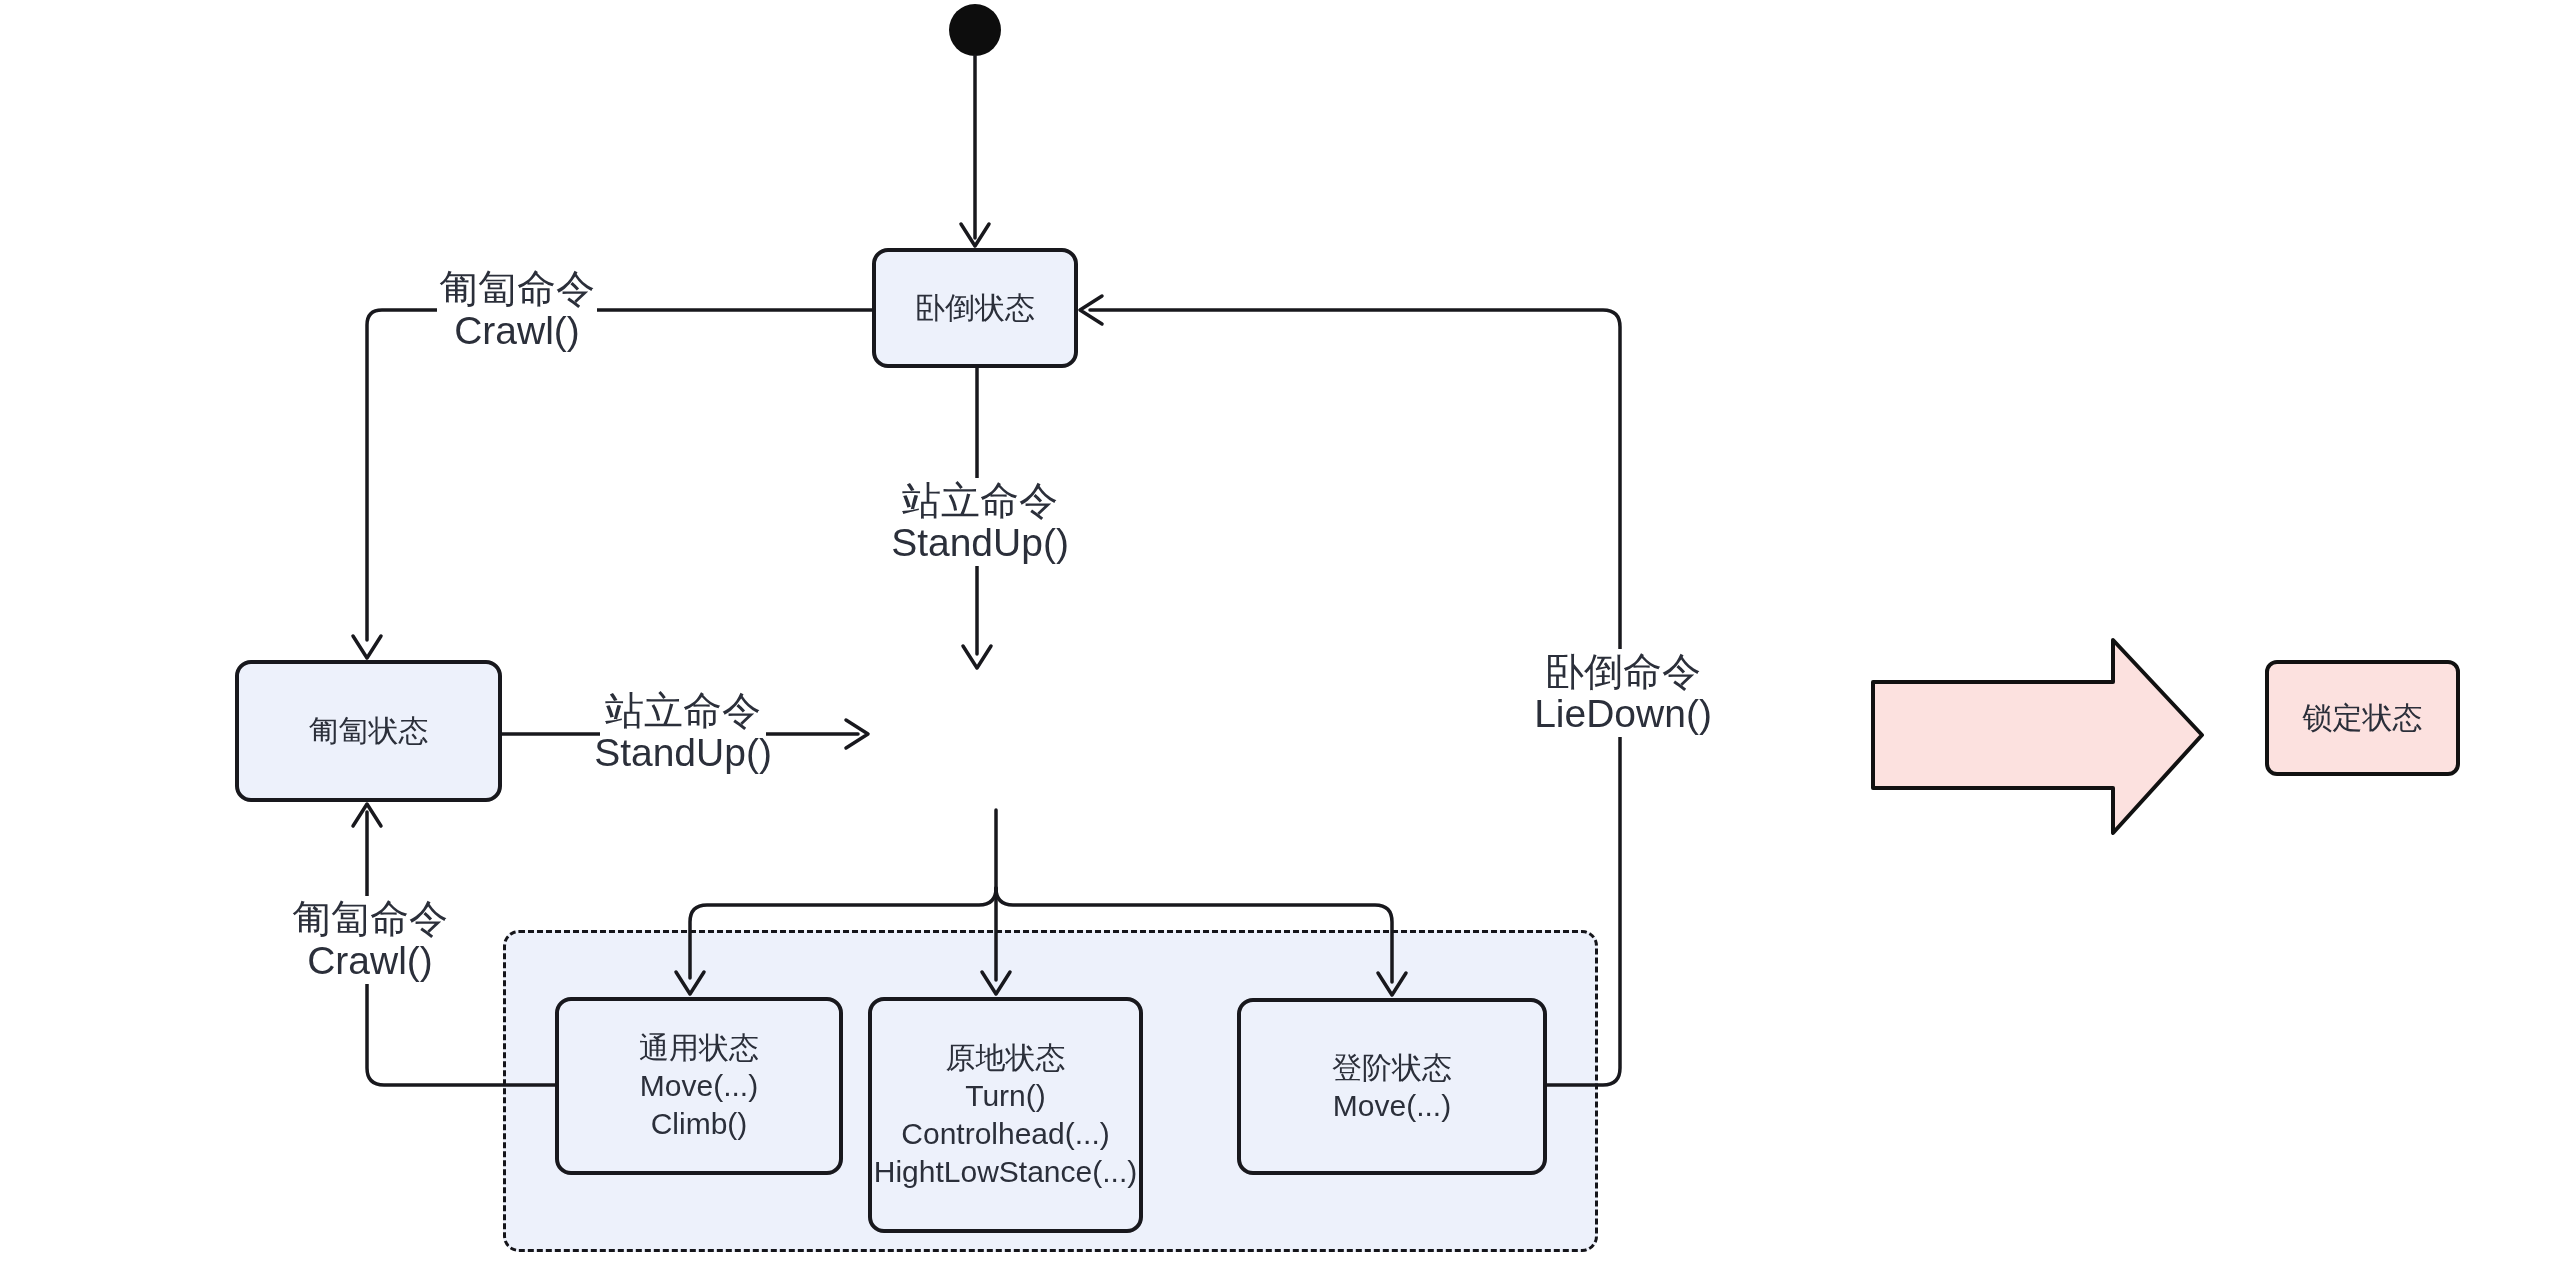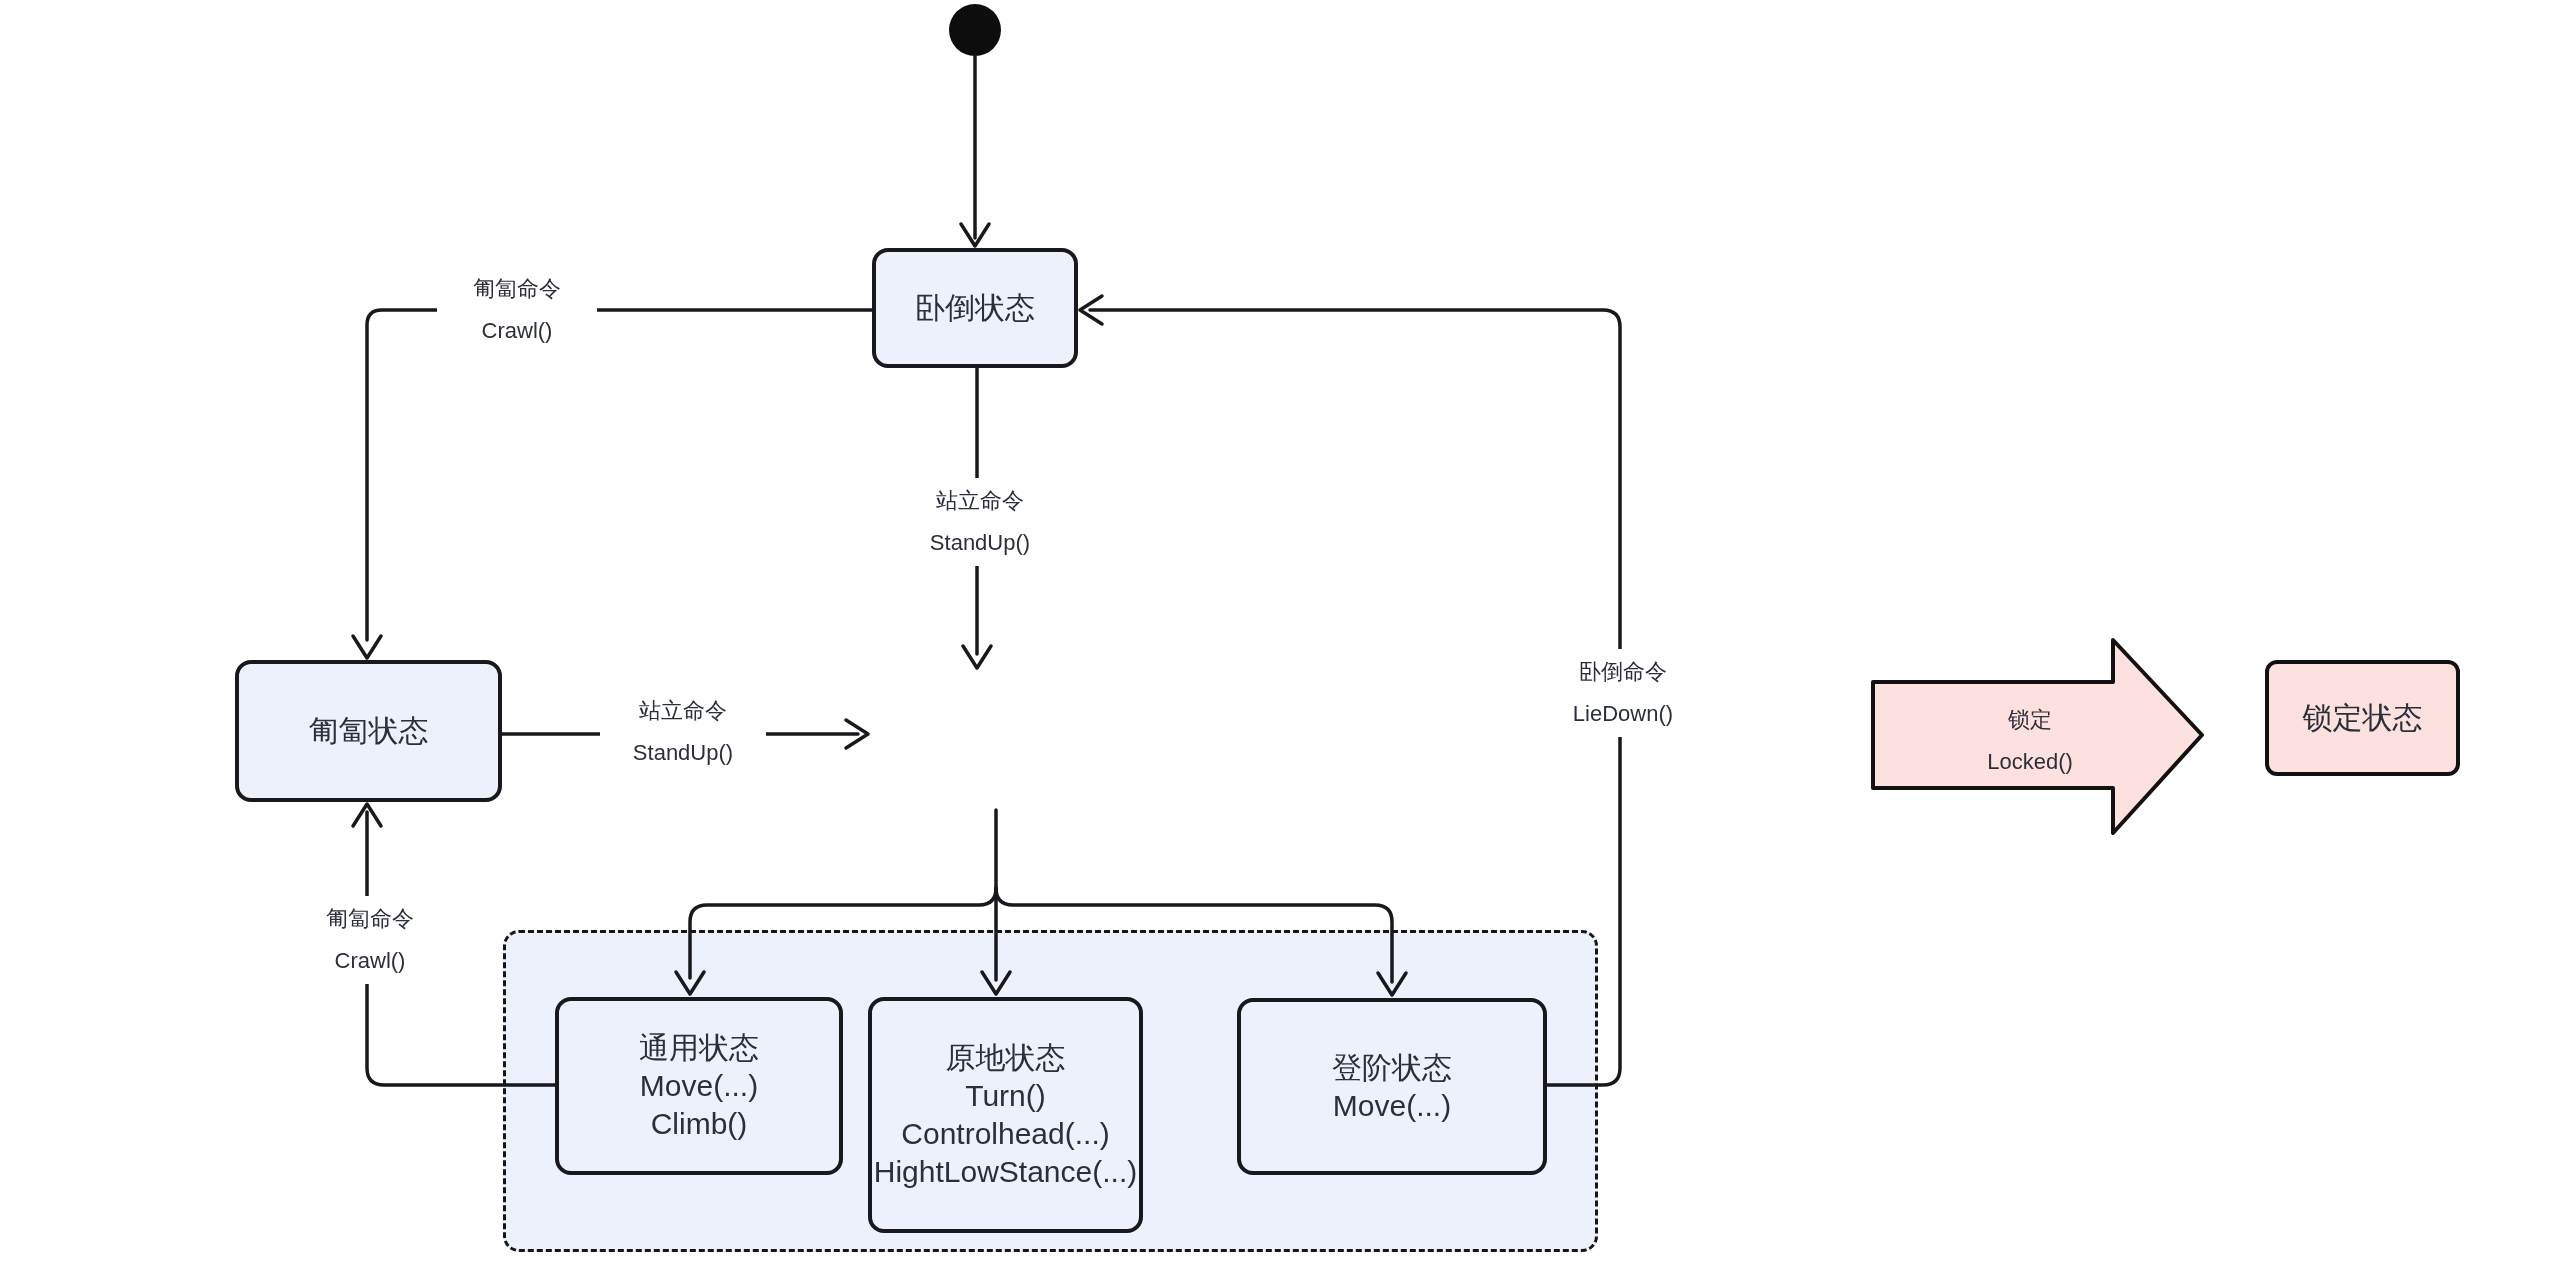--- a/index.html
+++ b/index.html
@@ -16,21 +16,21 @@
     font-size:30px;line-height:38px;text-align:center;
   }
   .state.pink{background:#fce1df;border-color:#111111;border-radius:12px;}
   .region{
     position:absolute;box-sizing:border-box;z-index:1;
     background:#edf1fb;border:3.5px dashed #15151a;border-radius:16px;
   }
   .edge-label{
     position:absolute;z-index:4;background:#ffffff;
     display:flex;flex-direction:column;align-items:center;justify-content:center;
-    font-size:22px;line-height:42px;text-align:center;white-space:nowrap;
+    font-size:39px;line-height:42px;text-align:center;white-space:nowrap;
   }
   .edge-label.on-shape{background:transparent;}
 </style>
 </head>
 <body>
 
 <div id="canvas">
 
   <div class="region" style="left:503px;top:930px;width:1095px;height:322px;"></div>
 
@@ -116,18 +116,14 @@
   <div class="edge-label" style="left:1543px;top:649px;width:160px;height:88px;">
     <div>卧倒命令</div>
     <div>LieDown()</div>
   </div>
 
   <div class="edge-label" style="left:290px;top:896px;width:160px;height:88px;">
     <div>匍匐命令</div>
     <div>Crawl()</div>
   </div>
 
-  <div class="edge-label on-shape" style="left:1945px;top:697px;width:170px;height:88px;">
-    <div>锁定</div>
-    <div>Locked()</div>
-  </div>
 
 </div>
 
 </body></html>

